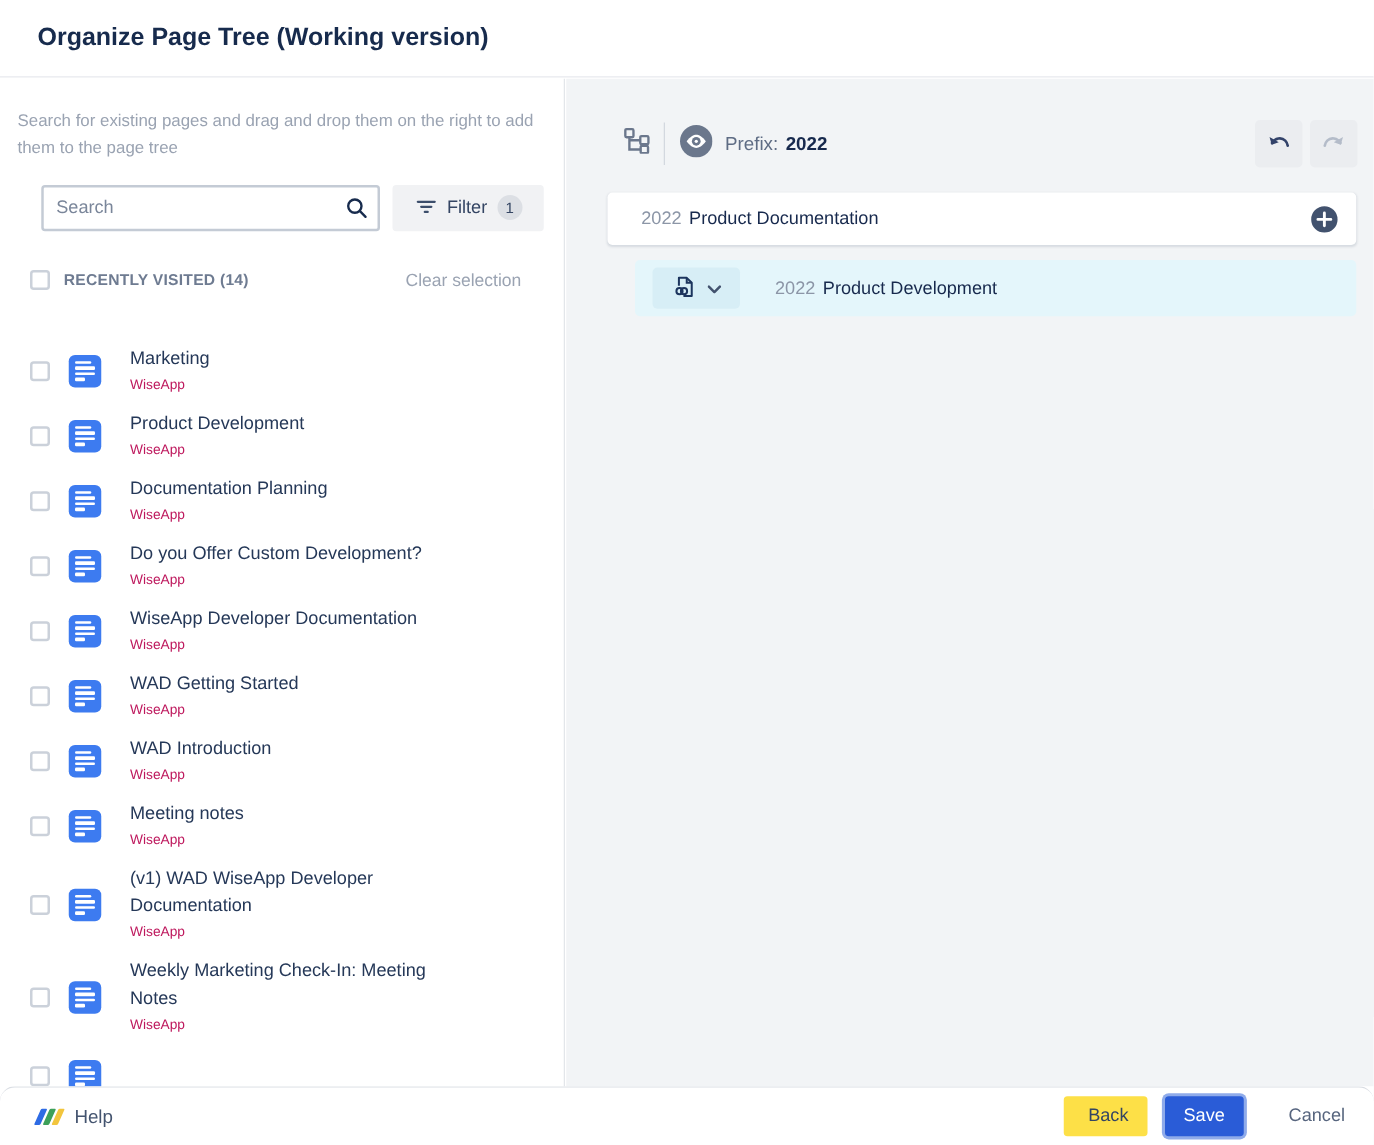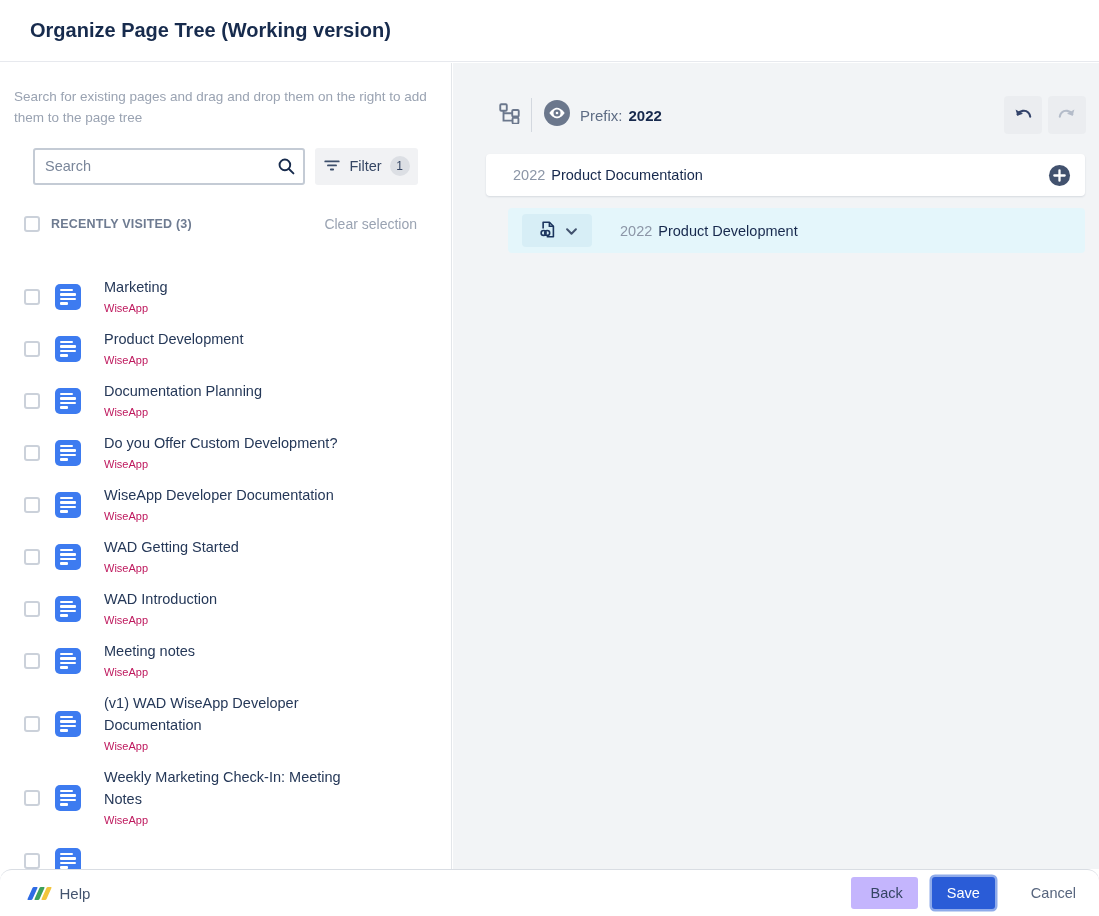--- a/index.html
+++ b/index.html
@@ -17,21 +17,21 @@
   .left { position:absolute; top:63px; left:0; width:452px; bottom:47px;
           background:#fff; border-right:1px solid #e3e6ea; overflow:hidden; }
   .helper { margin:24px 18px 0 14px; color:#9aa3b2; font-size:13.5px; line-height:1.55; }
   .search-row { display:flex; align-items:center; margin:19px 16px 0 13px; gap:10px; }
   .search-box { position:relative; width:292px; height:37px;padding-left:20px; }
   .search-box input { width:100%; height:100%; border:2px solid #c4cbd5; border-radius:3px;
           padding:0 38px 0 10px; font-size:14.5px; color:#172b4d; outline:none;
           font-family:"Liberation Sans", sans-serif; }
   .search-box input::placeholder { color:#7a869a; }
   .search-ic { position:absolute; right:9px; top:9px; }
-  .filter-btn { width:103px; height:37px; background:#f1f2f4; border:none; border-radius:3px;
+  .filter-btn { width:121px; height:37px; background:#f1f2f4; border:none; border-radius:3px;
           display:flex; align-items:center; justify-content:center; gap:8px; cursor:pointer; }
   .filter-label { font-size:14.5px; color:#344563; }
   .filter-badge { width:20px; height:20px; border-radius:50%; background:#dcdfe4;
           font-size:12px; color:#344563; display:flex; align-items:center; justify-content:center; }
   .list-head { display:flex; align-items:center; margin:31px 34px 0 24px; }
   .cb { width:16px; height:16px; border:2px solid #cbd1da; border-radius:3px; background:#fff; flex:none; }
   .sect-label { margin-left:11px; font-size:12.5px; font-weight:700; color:#6e7b91; letter-spacing:.2px; }
   .clear-link { margin-left:auto; font-size:14px; color:#9aa3b2; cursor:pointer; }
   .list { margin:44px 0 0 24px; }
   .item { display:flex; align-items:center; min-height:42px; margin-bottom:10px; }
@@ -67,21 +67,21 @@
   
   .ftr { position:absolute; bottom:0; left:0; right:0; height:47px; background:#fff;
          border-top:1px solid #d9dde3; display:flex; align-items:center; padding:0 21px 0 30px;border-radius:12px; }
   .help { display:flex; align-items:center; gap:11px; cursor:pointer; }
   .logo { display:flex; gap:2.5px; align-items:center; }
   .logo i { display:block; width:4.5px; height:13px; border-radius:1px; transform:skewX(-24deg); }
   .logo .b{background:#2e6be4;} .logo .g{background:#3da05a;} .logo .y{background:#f2c53d;}
   .help-label { font-size:15px; color:#44546f; }
   .btn { border:none; border-radius:3px; font-size:14.5px; cursor:pointer;
          font-family:"Liberation Sans", sans-serif; padding:8px 15px; }
-  .back-btn { margin-left:auto; background:#c4b5fd; color:#344563;padding-left:20px; }
+  .back-btn { margin-left:auto; background:#fde047; color:#344563;padding-left:20px; }
   .save-btn { margin-left:14px; background:#2a5cd7; color:#fff; box-shadow:0 0 0 2.5px #8fabea; }
   .cancel-btn { margin-left:21px; background:transparent; color:#57657e; padding-right:2px; }
 </style>
 </head>
 <body>
 
 <div class="hdr">
   <span class="hdr-title">Organize Page Tree (Working version)</span>
 </div>
 
@@ -108,21 +108,21 @@
             </g>
           </svg>
       </span>
       <span class="filter-label">Filter</span>
       <span class="filter-badge">1</span>
     </button>
   </div>
 
   <div class="list-head">
     <span class="cb"></span>
-    <span class="sect-label">RECENTLY VISITED (3)</span>
+    <span class="sect-label">RECENTLY VISITED (14)</span>
     <span class="clear-link">Clear selection</span>
   </div>
 
   <div class="list">
     <div class="item">
       <span class="cb"></span>
       <span class="doc-ic">
           <i class="l1"></i>
           <i class="l2"></i>
           <i class="l3"></i>

